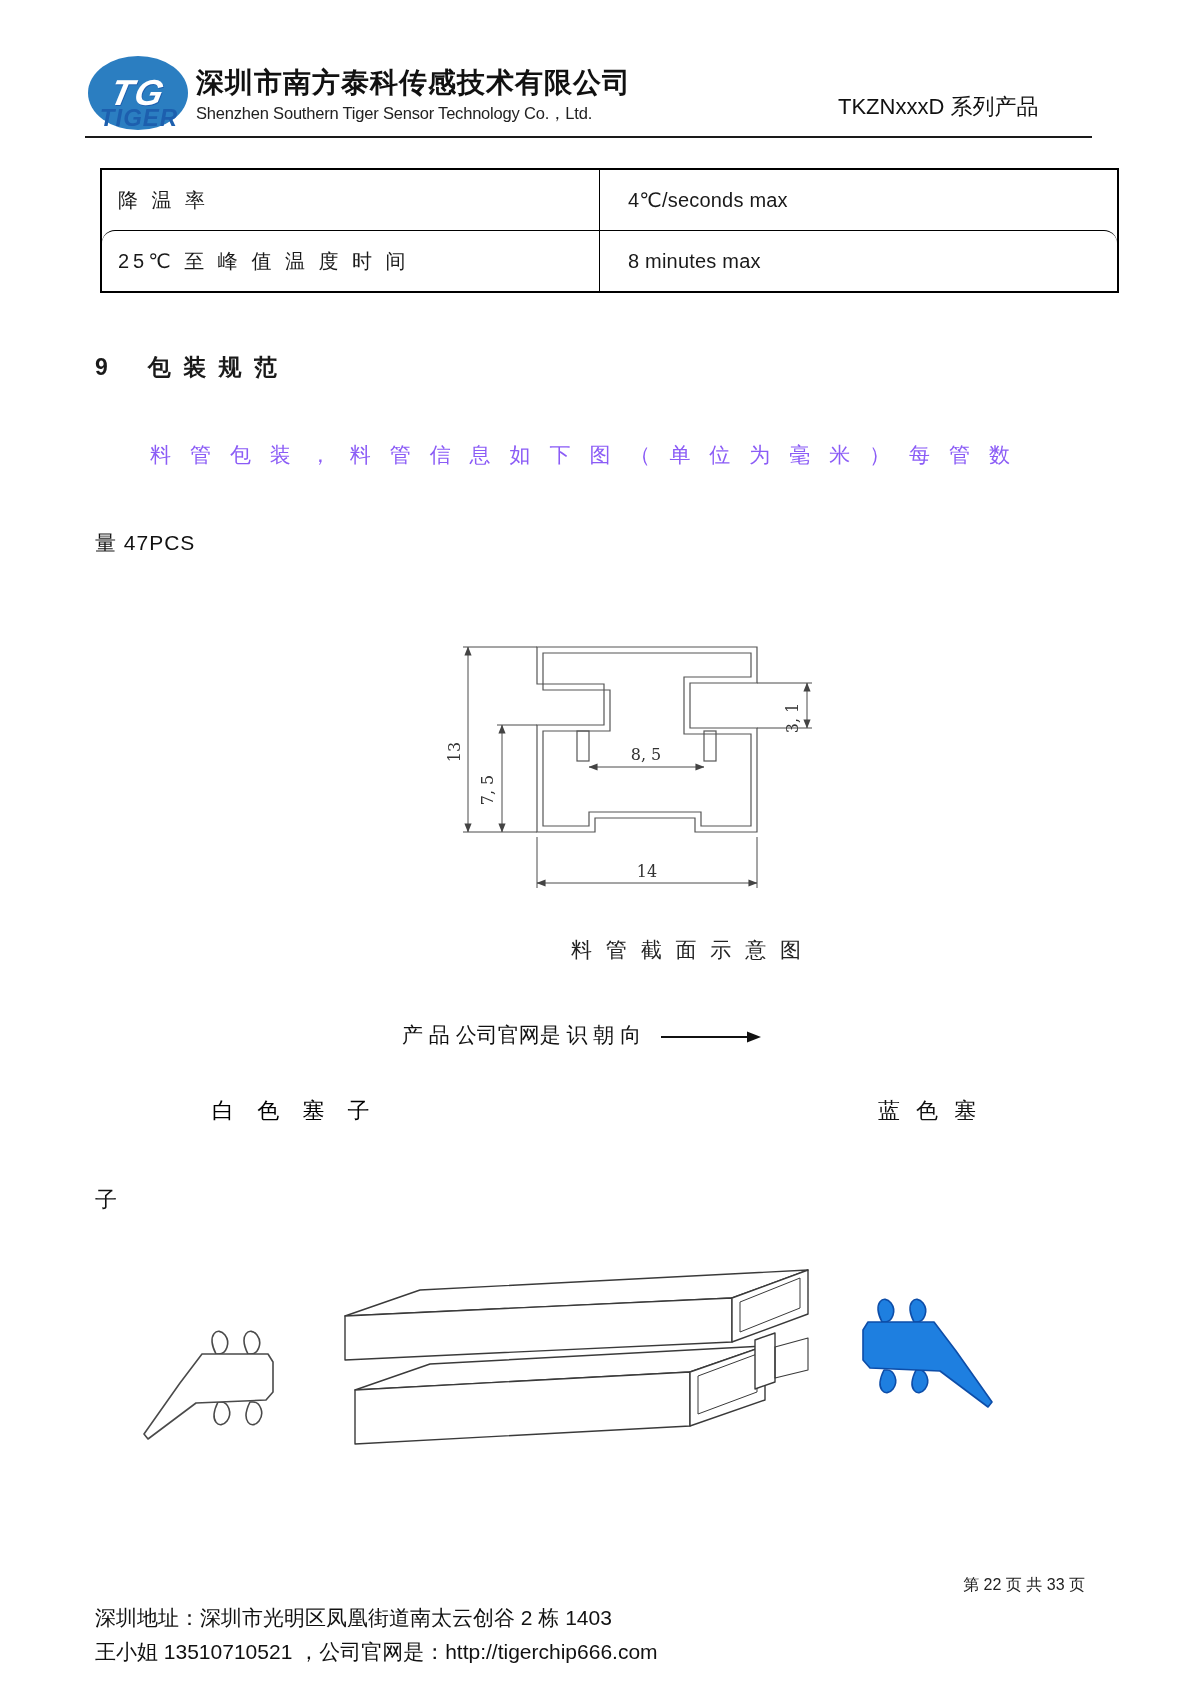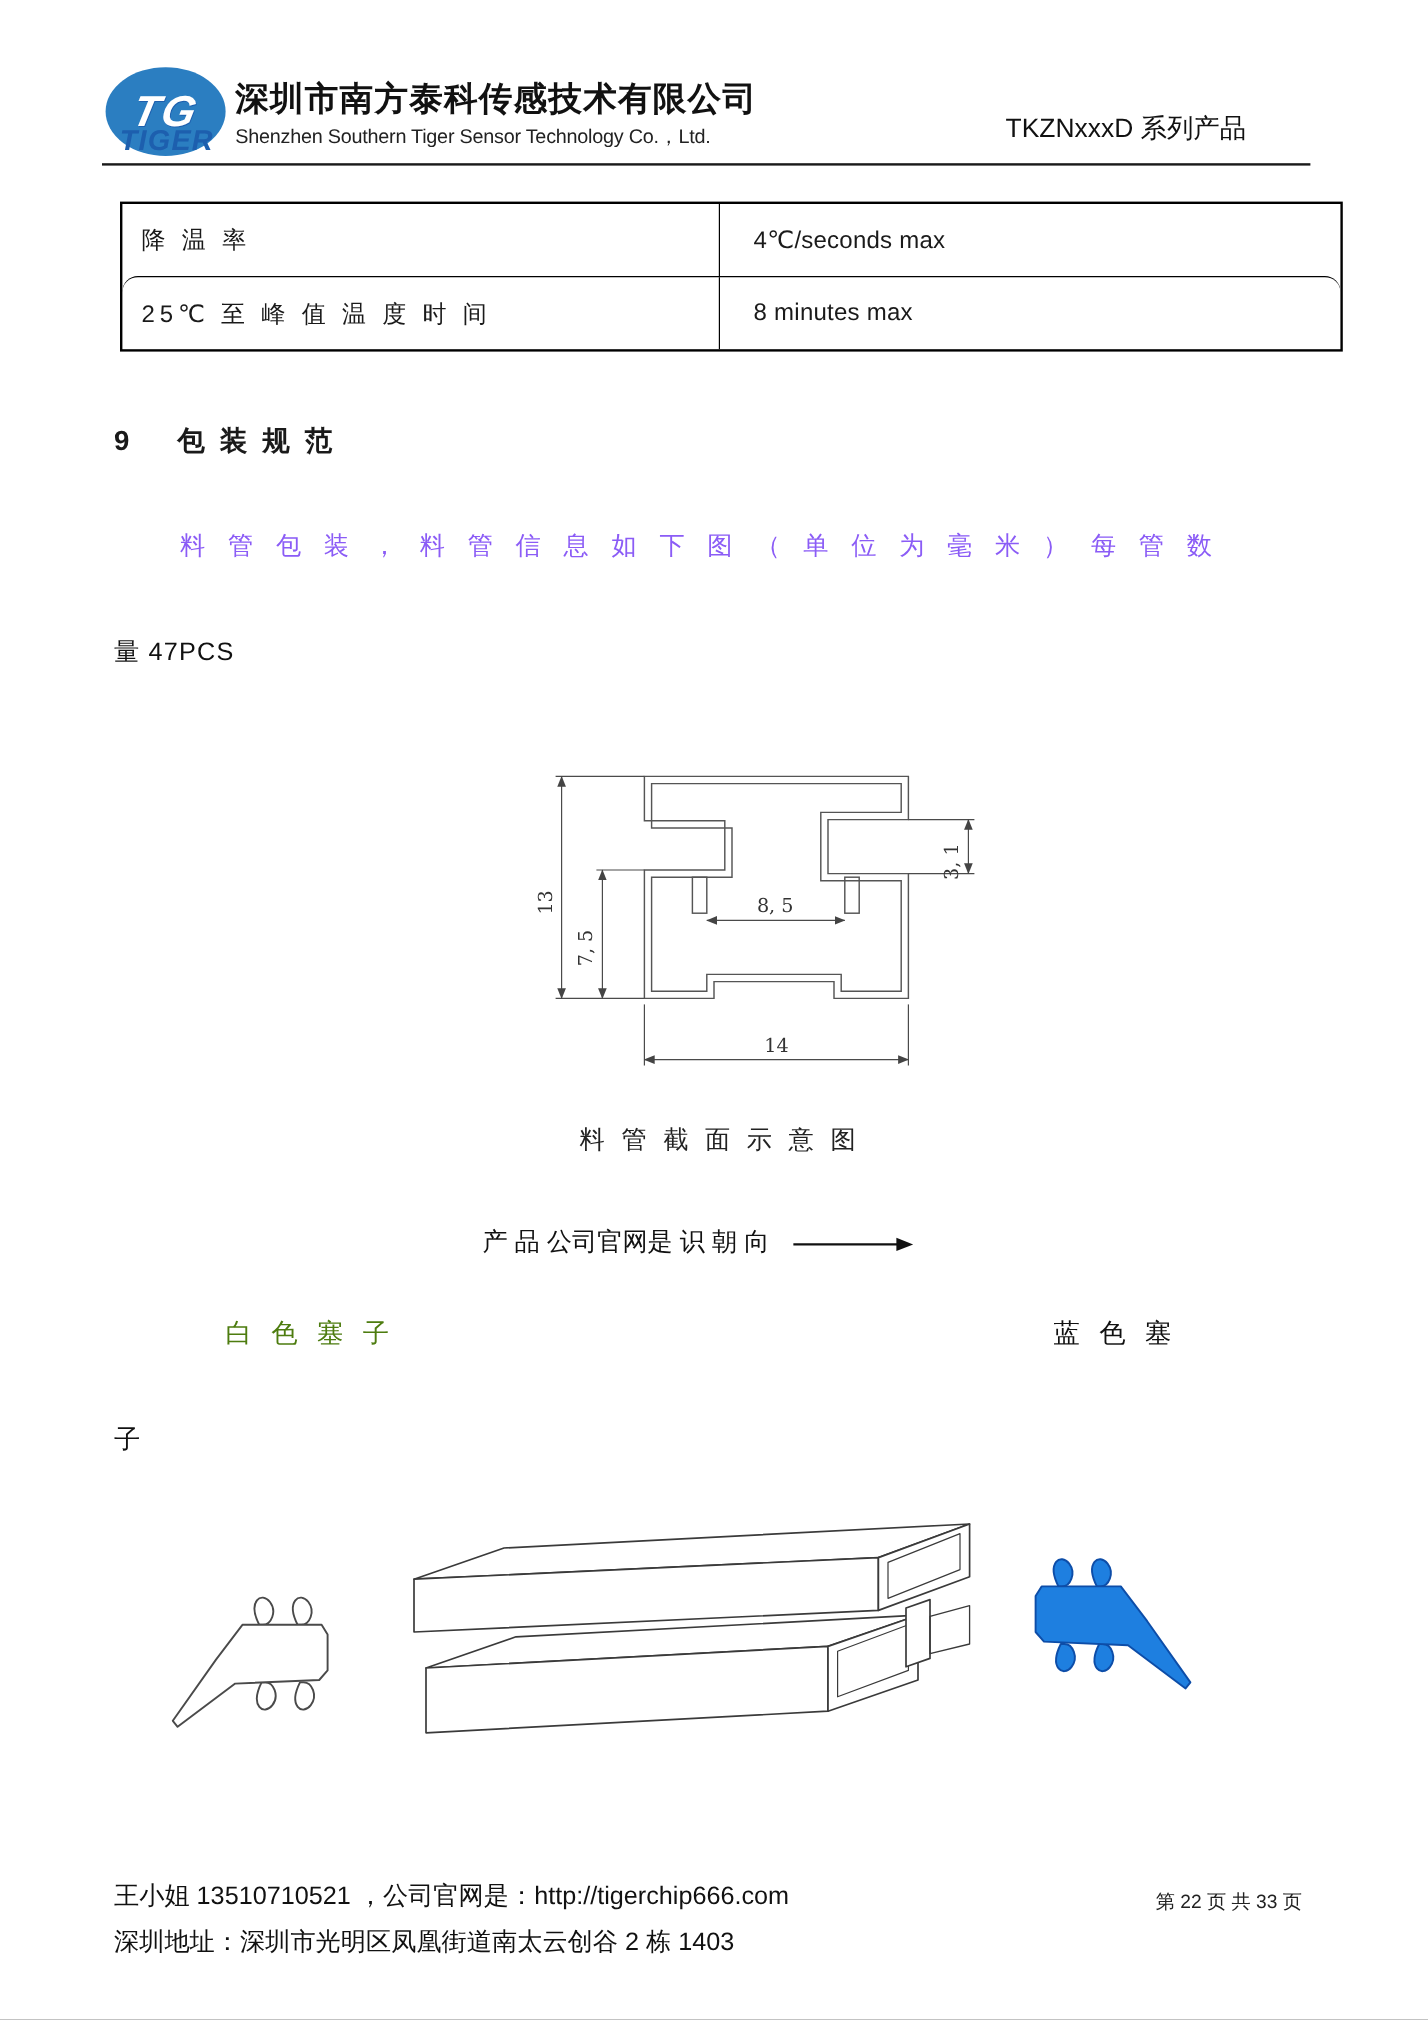--- a/index.html
+++ b/index.html
@@ -46,33 +46,33 @@
   .section-heading .title{letter-spacing:3px;}
 
   .para-line1{
     left:150px;top:441px;width:860px;font-size:21px;
     text-align:justify;text-align-last:justify;white-space:normal;color:#8b5cf6;
   }
   .para-line2{left:95px;top:529px;font-size:21px;letter-spacing:1px;color:#111;}
 
   
   .cross-section{left:420px;top:592px;width:440px;height:310px;}
-  .fig-caption{left:395px;top:936px;width:410px;text-align:center;font-size:21px;font-weight:500;letter-spacing:4px;color:#222;}
+  .fig-caption{left:395px;top:936px;width:410px;text-align:right;font-size:21px;font-weight:500;letter-spacing:4px;color:#222;}
 
   .orient-line{left:402px;top:1021px;display:flex;align-items:center;font-size:21px;color:#111;}
   .orient-line .arrow{margin-left:20px;margin-top:4px;}
 
-  .plug-label-white{left:188px;top:1096px;font-size:22px;letter-spacing:5px;color:#4d7c0f;}
+  .plug-label-white{left:212px;top:1096px;font-size:22px;letter-spacing:5px;color:#000000;font-family:Liberation Mono, monospace;}
   .plug-label-blue{left:878px;top:1096px;font-size:22px;letter-spacing:5px;color:#111;}
   .plug-label-wrap{left:95px;top:1185px;font-size:22px;color:#111;}
 
   .packing-illustration{left:120px;top:1250px;width:980px;height:215px;}
 
   
-  .footer-contact{left:95px;top:1566px;font-size:21px;color:#111;}
+  .footer-contact{left:95px;top:1638px;font-size:21px;color:#111;}
   .footer-address{left:95px;top:1604px;font-size:21px;color:#111;}
   .footer-page{right:105px;top:1575px;font-size:16px;color:#222;}
 
   svg text.dim{font-family:"DejaVu Serif","Liberation Serif",serif;font-size:16px;fill:#333;}
 </style>
 </head>
 <body>
 
 <div class="page">
 

